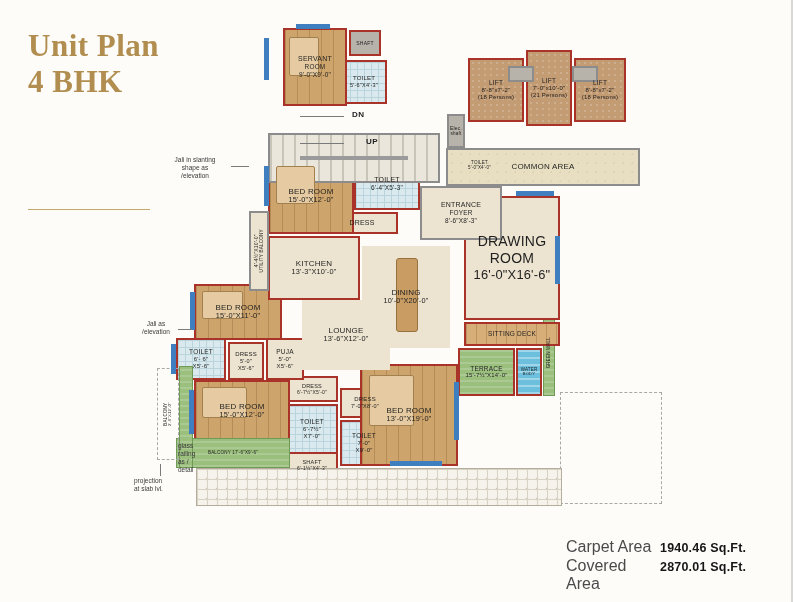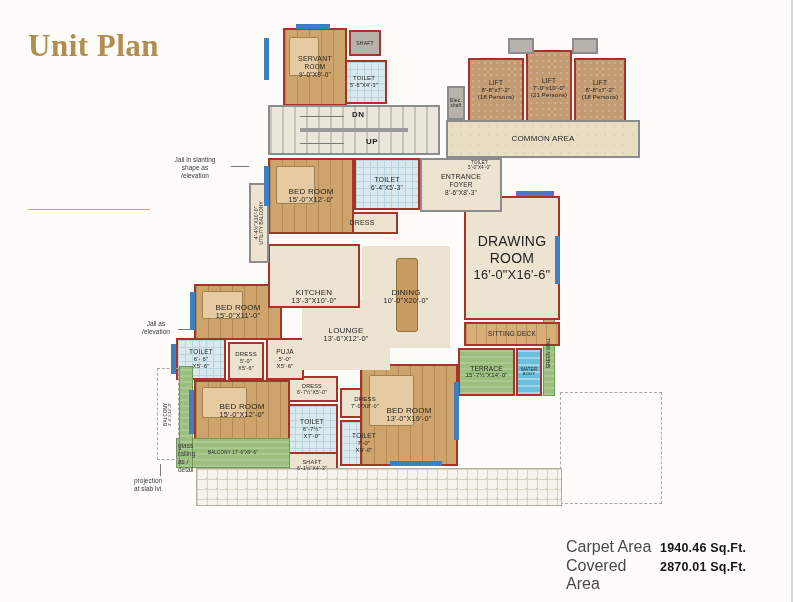--- a/index.html
+++ b/index.html
@@ -19,21 +19,21 @@
   }
   .type-block{position:absolute; left:28px; top:200px;}
   .type-underline{width:122px; height:1px; background:#c5a76e; margin-top:9px;}
   
   .plan{position:absolute; left:0; top:0; width:793px; height:602px;}
   .room{position:absolute; box-sizing:border-box; display:flex; align-items:center; justify-content:center;}
   .room-label{ text-align:center; color:#1f1f1f; line-height:1.2; letter-spacing:.2px; position:relative; z-index:2;}
   .room-label div + div{font-size:.92em;}
   .vertical .room-label{transform:rotate(-90deg); white-space:nowrap;}
   .border-red{border:2px solid #a93229;}
-  .border-gray{border:2px solid #8c8c8c;}
+  .border-gray{border:2px solid #8c8c8c;margin-top:28px;}
   .border-thin{border:1px solid #b5ad9c;}
   .border-dashed{border:1px dashed #a8a8a8;}
   .border-green{border:1px solid #6e9a55;}
   .border-none{border:none;}
   .fill-wood{background:#cda46b;background-image:repeating-linear-gradient(90deg, rgba(120,78,35,.28) 0 1px, transparent 1px 12px);}
   .fill-beige{background:#ece4d0;}
   .fill-tile{background:#d9e9ee;background-image:linear-gradient(#b9d4dc 1px, transparent 1px),linear-gradient(90deg,#b9d4dc 1px, transparent 1px);background-size:7px 7px;}
   .fill-green{background:#9bbf7d;background-image:repeating-linear-gradient(0deg, rgba(255,255,255,.16) 0 2px, transparent 2px 6px);}
   .fill-water{background:#6cc0dd;background-image:repeating-linear-gradient(0deg, rgba(255,255,255,.35) 0 2px, transparent 2px 7px);}
   .fill-lift{background:#c49c74;background-image:radial-gradient(rgba(255,255,255,.18) 1px, transparent 1px);background-size:6px 6px;}
@@ -56,20 +56,21 @@
   .stat-label{width:94px; font-size:16px; color:#4a4a4a;}
   .stat-value{font-size:12.5px; font-weight:bold; color:#161616; letter-spacing:.2px;}
 </style>
 </head>
 <body>
 
 <div class="canvas">
 
   <div class="title-block">
     <div class="title-line">Unit Plan</div>
+    <div class="title-line">4 BHK</div>
   </div>
 
   <div class="type-block">
     <div class="type-underline"></div>
   </div>
 
   <div class="plan">
       <div class="room fill-beige border-red" style="left: 286px; top: 452px; width: 52px; height: 26px;">
         <div class="room-label" style="font-size: 5.5px;">
           <div>SHAFT</div>
@@ -186,21 +187,21 @@
           <div>TOILET 5'-0"X4'-0"</div>
         </div>
       </div>
       <div class="room fill-beige border-gray" style="left: 420px; top: 158px; width: 82px; height: 54px;">
         <div class="room-label" style="font-size: 7px;">
           <div>ENTRANCE</div>
           <div>FOYER</div>
           <div>8'-6"X8'-3"</div>
         </div>
       </div>
-      <div class="room fill-beige border-red" style="left: 268px; top: 244px; width: 92px; height: 64px; align-items: flex-end;">
+      <div class="room fill-beige border-red" style="left: 268px; top: 236px; width: 92px; height: 64px;">
         <div class="room-label" style="font-size: 8px;">
           <div>KITCHEN</div>
           <div>13'-3"X10'-0"</div>
         </div>
       </div>
       <div class="room fill-beige border-red" style="left: 326px; top: 212px; width: 72px; height: 22px;">
         <div class="room-label" style="font-size: 7px;">
           <div>DRESS</div>
         </div>
       </div>

